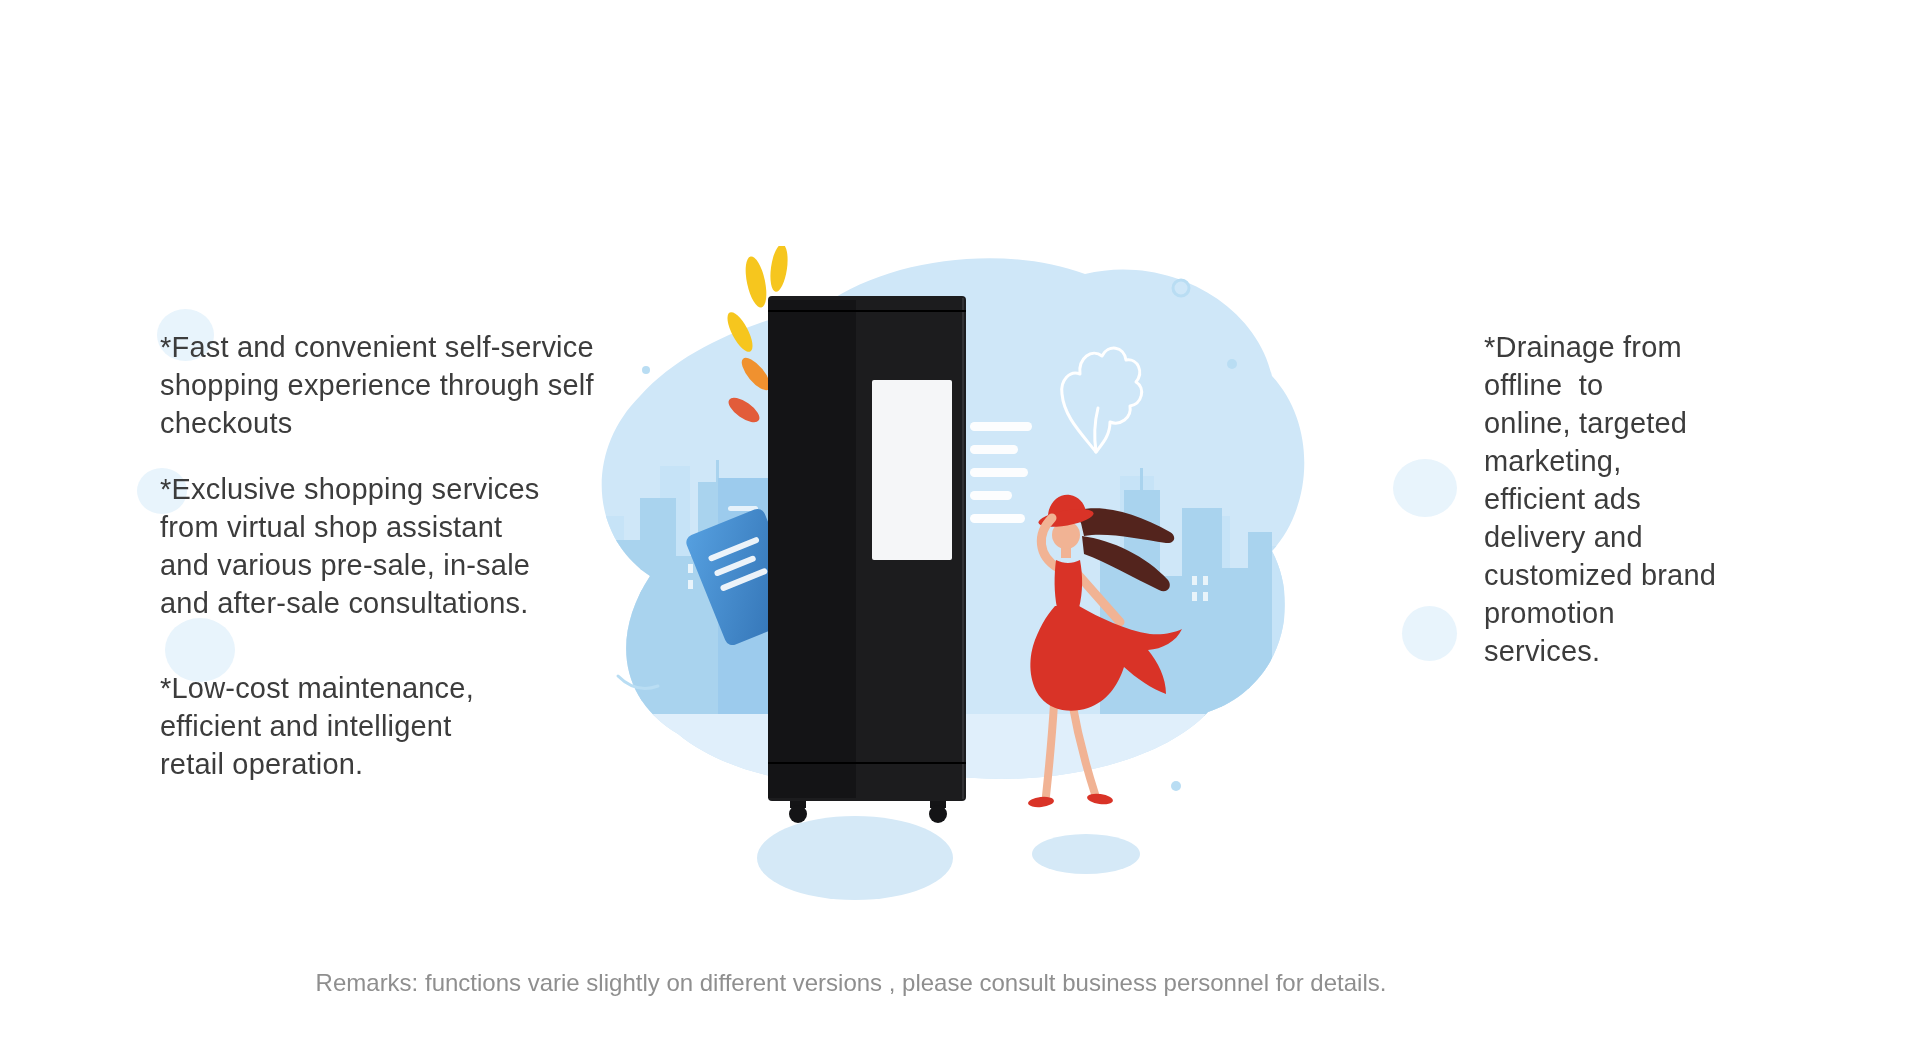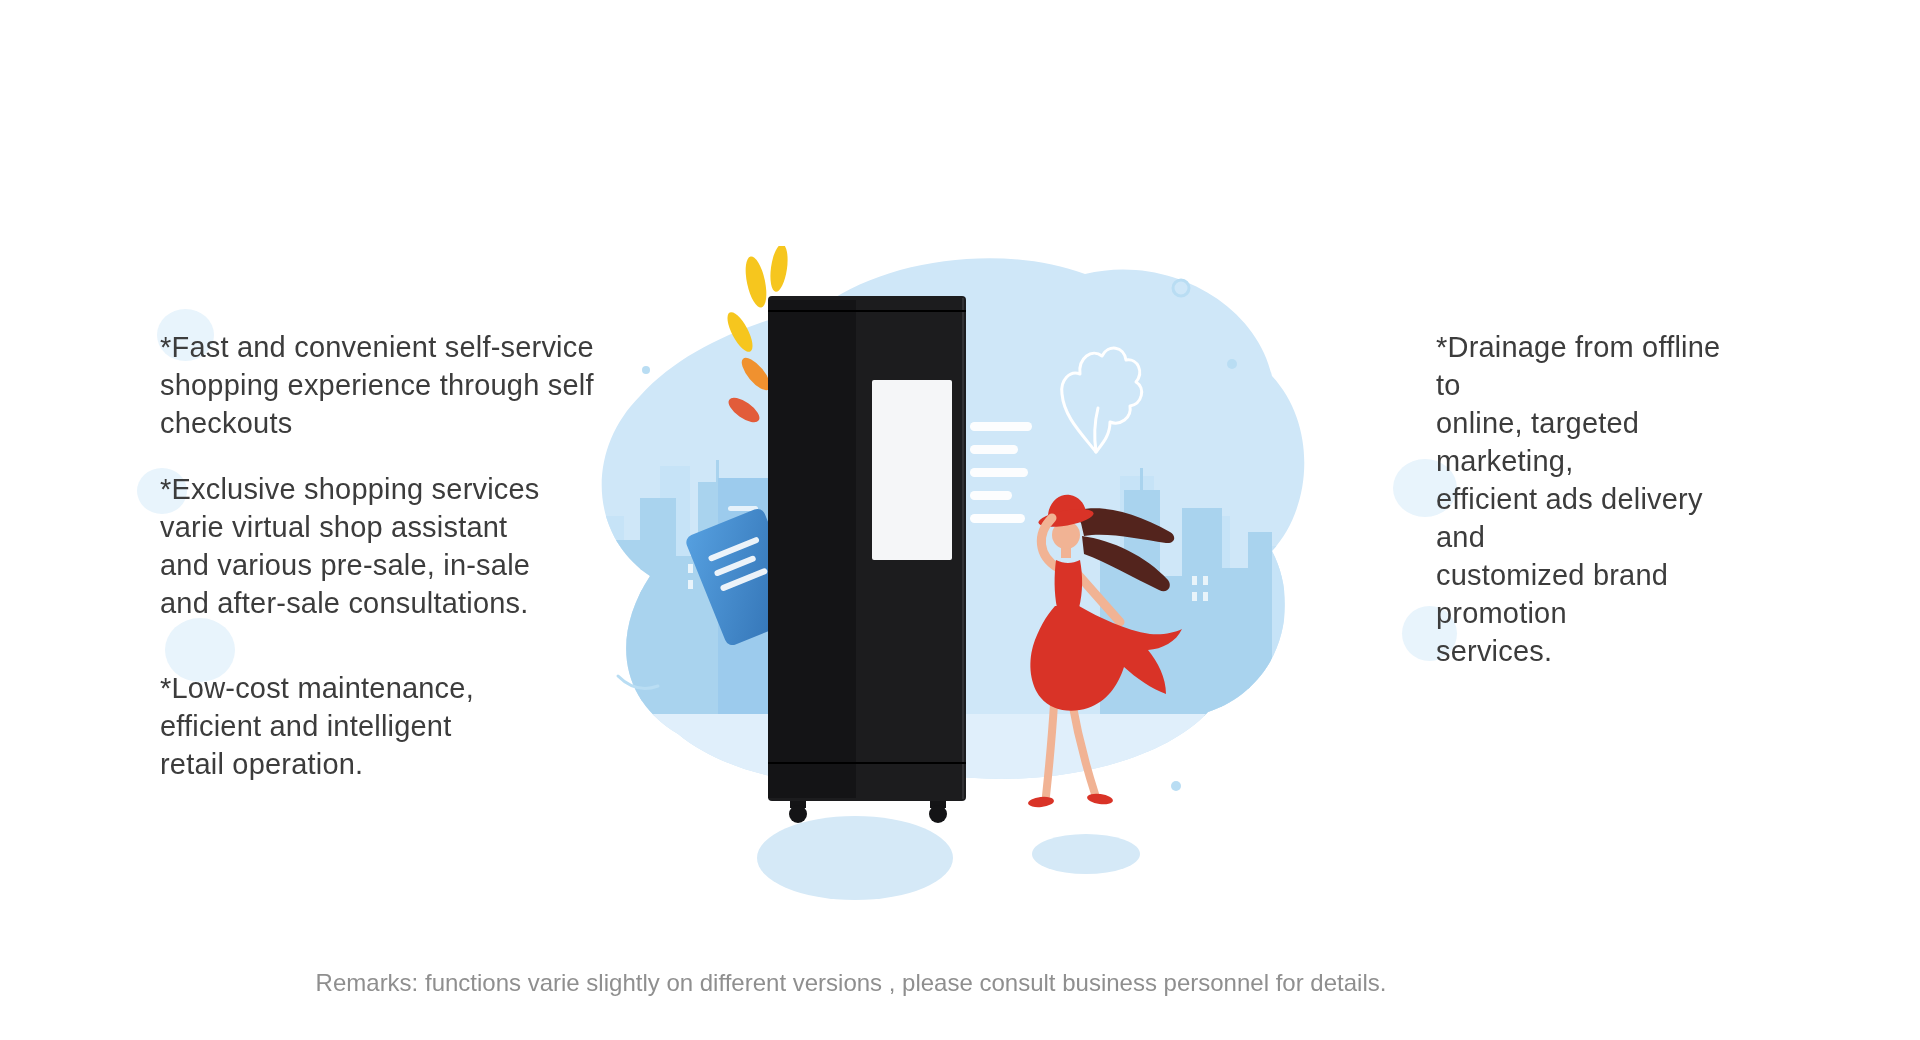--- a/index.html
+++ b/index.html
@@ -20,21 +20,21 @@
   #ab2{left:137px;top:468px;width:50px;height:46px;}
   #ab3{left:165px;top:618px;width:70px;height:64px;}
   #ab4{left:1393px;top:459px;width:64px;height:58px;}
   #ab5{left:1402px;top:606px;width:55px;height:55px;}
 
   .para{position:absolute;margin:0;font-size:29px;line-height:38px;color:var(--text_dark);
         white-space:pre-wrap;letter-spacing:0.2px;z-index:2;}
   #pL1{left:160px;top:328px;}
   #pL2{left:160px;top:470px;}
   #pL3{left:160px;top:645px;margin-top:24px;}
-  #pR1{left:1436px;top:328px;}
+  #pR1{left:1484px;top:328px;}
   #pR2{left:1404px;top:610px;}
 
   .remarks{position:absolute;left:0;top:968px;width:100%;text-align:center;margin:0;
            font-size:24px;line-height:30px;color:var(--text_gray);z-index:2;
            transform:translateX(-17px);}
 
   .illustration{position:absolute;left:560px;top:246px;width:760px;height:660px;z-index:1;}
 
   
   .f-blob{fill:var(--blob);}
@@ -69,21 +69,21 @@
   <div class="accent" id="ab1"></div>
   <div class="accent" id="ab2"></div>
   <div class="accent" id="ab3"></div>
   <div class="accent" id="ab4"></div>
   <div class="accent" id="ab5"></div>
 
   <p class="para" id="pL1">*Fast and convenient self-service
 shopping experience through self
 checkouts</p>
   <p class="para" id="pL2">*Exclusive shopping services
-varie virtual shop assistant
+from virtual shop assistant
 and various pre-sale, in-sale
 and after-sale consultations.</p>
   <p class="para" id="pL3">*Low-cost maintenance,
 efficient and intelligent
 retail operation.</p>
 
   <p class="para" id="pR1">*Drainage from offline  to
 online, targeted marketing,
 efficient ads delivery and
 customized brand promotion

